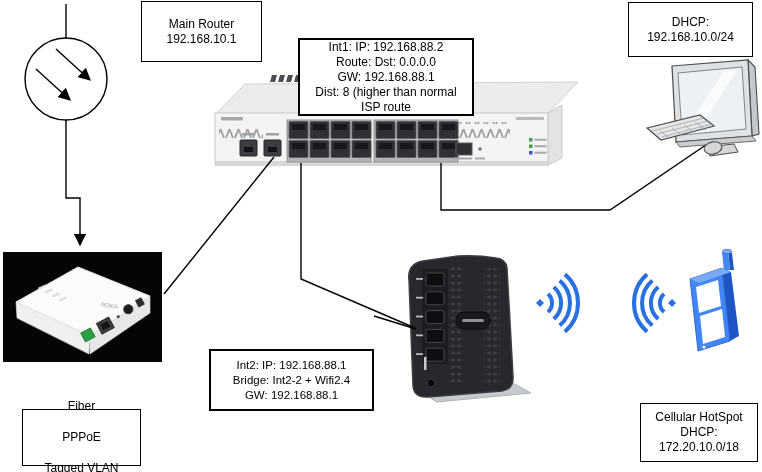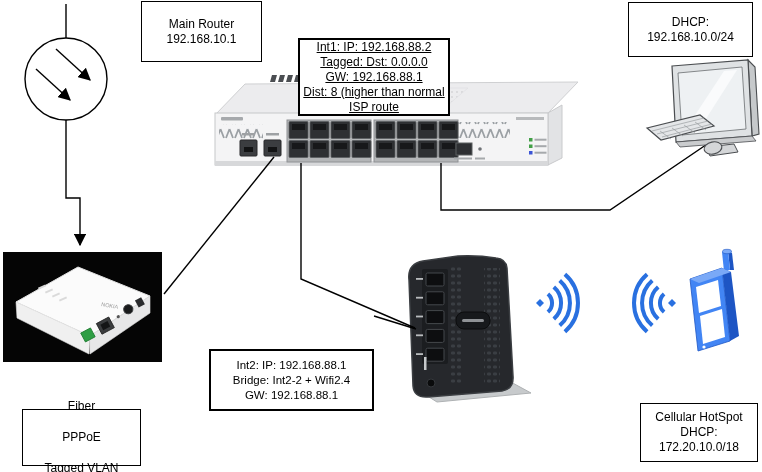--- a/index.html
+++ b/index.html
@@ -12,21 +12,21 @@
     position:absolute;box-sizing:border-box;background:#ffffff;
     border:1px solid #000;display:flex;flex-direction:column;
     align-items:center;justify-content:center;text-align:center;
     font-size:12px;line-height:15px;color:#000;
   }
   .dbox.thick{border-width:2px;}
   .dbox div{white-space:nowrap;}
   
   .b-main{left:141px;top:1px;width:121px;height:61px;}
   .b-dhcp{left:628px;top:2px;width:125px;height:55px;}
-  .b-int1{left:298px;top:38px;width:152px;height:78px;text-decoration:underline;}
+  .b-int1{left:298px;top:38px;width:176px;height:78px;}
   .b-int2{left:209px;top:309px;width:165px;height:62px;font-size:11.5px;margin-top:40px;}
   .b-fiber{left:22px;top:409px;width:119px;height:57px;gap:16px;}
   .b-cell{left:640px;top:403px;width:118px;height:59px;align-items:center;}
 </style>
 </head>
 <body>
 
 <div class="canvas">
 
   <svg class="layer" width="762" height="472" viewBox="0 0 762 472">
@@ -253,21 +253,21 @@
     <div>192.168.10.1</div>
   </div>
 
   <div class="dbox b-dhcp">
     <div>DHCP:</div>
     <div>192.168.10.0/24</div>
   </div>
 
   <div class="dbox thick b-int1">
     <div>Int1: IP: 192.168.88.2</div>
-    <div>Tagged: Dst: 0.0.0.0</div>
+    <div>Route: Dst: 0.0.0.0</div>
     <div>GW: 192.168.88.1</div>
     <div>Dist: 8 (higher than normal</div>
     <div>ISP route</div>
   </div>
 
   <div class="dbox thick b-int2">
     <div>Int2: IP: 192.168.88.1</div>
     <div>Bridge: Int2-2 + Wifi2.4</div>
     <div>GW: 192.168.88.1</div>
   </div>

